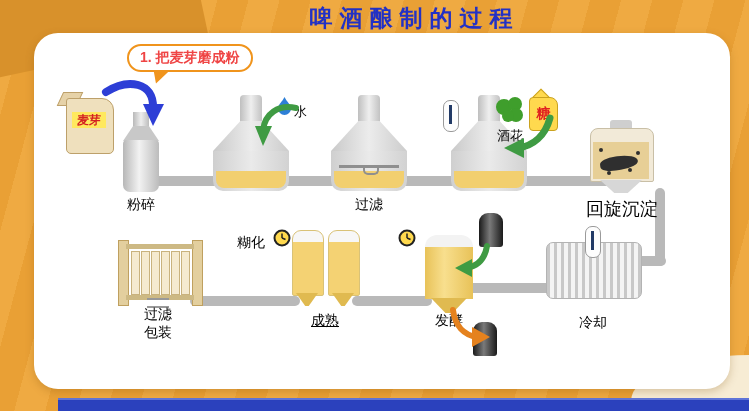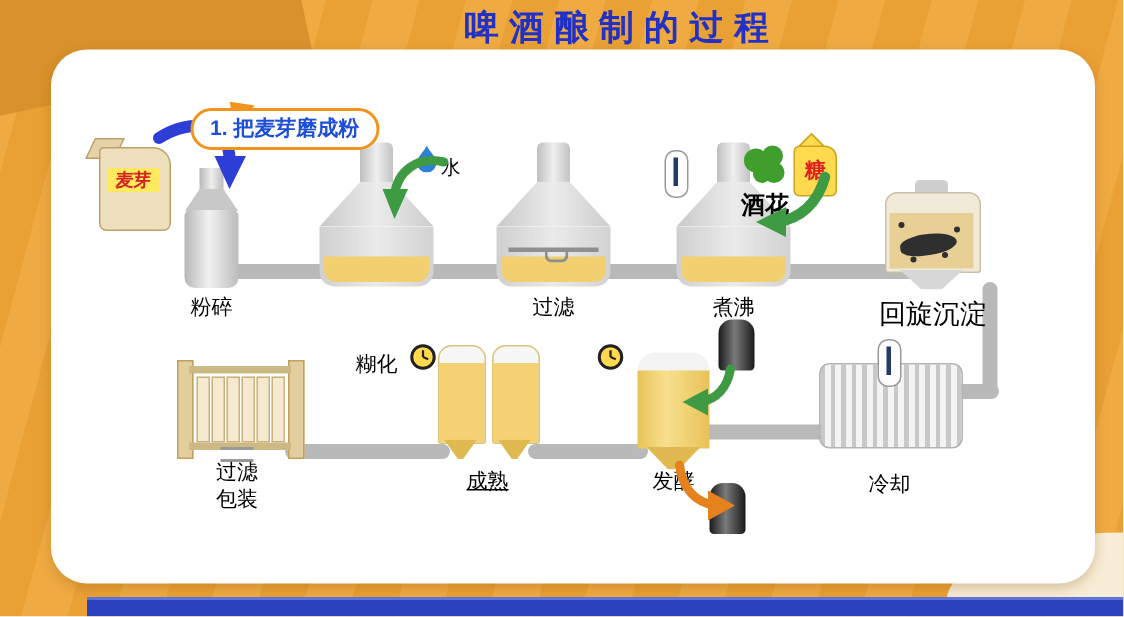--- a/index.html
+++ b/index.html
@@ -6,21 +6,21 @@
   body{font-family:"Liberation Sans",sans-serif;}
   #scene{position:relative;width:749px;height:411px;overflow:hidden;
     background:repeating-linear-gradient(105deg,#efaa42 0 30px,#e9a035 30px 60px);}
   
   #bg-wedge{position:absolute;left:-30px;top:-42px;width:230px;height:100px;background:#d8912b;transform:rotate(-12deg);z-index:0;}
   #bg-blob{position:absolute;right:0;bottom:10px;width:118px;height:46px;background:#f7ecd4;border-radius:100% 0 0 0;z-index:0;}
   #bottom-bar{position:absolute;left:58px;bottom:0;width:691px;height:11px;background:#2b41bd;border-top:2px solid #5f74d8;z-index:0;}
   #panel{position:absolute;left:34px;top:33px;width:696px;height:356px;background:#ffffff;border-radius:24px;box-shadow:0 3px 8px rgba(120,70,0,.25);z-index:1;}
   
   #title{position:absolute;left:0;top:3px;width:100%;text-align:center;font-size:23px;font-weight:bold;letter-spacing:7px;color:#2231c5;z-index:6;margin-left:40px;}
-  #callout{position:absolute;left:127px;top:44px;padding:3px 11px;background:#fff;border:2px solid #f0941c;border-radius:16px;font-size:14px;font-weight:bold;color:#1d4ed8;z-index:6;margin-top:28px;}
+  #callout{position:absolute;left:127px;top:44px;padding:3px 11px;background:#fff;border:2px solid #f0941c;border-radius:16px;font-size:14px;font-weight:bold;color:#ef4444;z-index:6;}
   #callout-tail{position:absolute;left:152px;top:69px;width:0;height:0;border-left:5px solid transparent;border-right:12px solid transparent;border-top:15px solid #f0941c;transform:rotate(8deg);z-index:5;}
   
   .pipe{position:absolute;background:#b9b9b9;border-radius:5px;z-index:2;}
   #pipe-top{left:140px;top:176px;width:492px;height:10px;}
   #pipe-right-v{left:655px;top:188px;width:10px;height:78px;}
   #pipe-right-h{left:628px;top:256px;width:38px;height:10px;}
   #pipe-cool-ferment{left:465px;top:283px;width:90px;height:10px;}
   #pipe-ferment-mature{left:352px;top:296px;width:80px;height:10px;}
   #pipe-mature-pack{left:190px;top:296px;width:110px;height:10px;}
   
@@ -29,21 +29,21 @@
   #label-mash{left:213px;top:196px;width:76px;margin-top:38px;}
   #label-lauter{left:331px;top:196px;width:76px;}
   #label-boil{left:451px;top:196px;width:76px;}
   #label-whirlpool{left:580px;top:197px;width:84px;font-size:18px;}
   #label-cool{left:551px;top:314px;width:84px;}
   #label-ferment{left:413px;top:312px;width:72px;}
   #label-mature{left:285px;top:312px;width:80px;text-decoration:underline;}
   #label-pack1{left:126px;top:306px;width:64px;}
   #label-pack2{left:126px;top:324px;width:64px;}
   #water-label{left:294px;top:103px;width:26px;font-size:13px;text-align:left;}
-  #hops-label{left:492px;top:127px;width:36px;font-size:16px;font-weight:bold;}
+  #hops-label{left:492px;top:127px;width:36px;font-size:13px;}
   
   #malt-bag{position:absolute;left:66px;top:98px;width:46px;height:54px;background:#efe0bd;border:1px solid #bda06a;border-radius:3px 12px 5px 5px;z-index:3;}
   #malt-spout{position:absolute;left:60px;top:92px;width:18px;height:12px;background:#e6d2a8;border:1px solid #bda06a;transform:skewX(-25deg);z-index:3;}
   #malt-label{position:absolute;left:72px;top:112px;width:34px;height:16px;background:#ffe95e;color:#d42222;font-size:12px;font-weight:bold;text-align:center;line-height:16px;z-index:4;}
   
   #grinder-neck{position:absolute;left:133px;top:112px;width:16px;height:15px;background:linear-gradient(90deg,#b9b9b9,#eee 50%,#bdbdbd);z-index:3;}
   #grinder-shoulder{position:absolute;left:123px;top:126px;width:36px;height:15px;background:#c8c8c8;clip-path:polygon(28% 0,72% 0,100% 100%,0 100%);z-index:3;}
   #grinder-body{position:absolute;left:123px;top:140px;width:36px;height:52px;background:linear-gradient(90deg,#b7b7b7,#f2f2f2 45%,#bcbcbc);border-radius:4px 4px 7px 7px;z-index:3;}
   
   .vessel{position:absolute;width:76px;height:96px;top:95px;z-index:3;}
@@ -167,21 +167,20 @@
     <div class="v-handle"></div>
   </div>
   <div class="lbl" id="label-lauter">过滤</div>
 
   <div class="vessel" id="vessel-boil">
     <div class="v-neck"></div>
     <div class="v-flare"></div>
     <div class="v-body"></div>
     <div class="v-liquid"></div>
   </div>
-  <div class="lbl" id="label-boil">煮沸</div>
 
   <div class="thermo" id="thermo-boil">
       <div class="stem"></div>
     </div>
 
   <svg id="hops-icon" width="30" height="28" viewBox="0 0 30 28">
     <circle cx="9" cy="11" r="8" fill="#3f9e2c"></circle>
     <circle cx="20" cy="8" r="7" fill="#3f9e2c"></circle>
     <circle cx="21" cy="19" r="7" fill="#3f9e2c"></circle>
     <circle cx="13" cy="20" r="6" fill="#3f9e2c"></circle>

